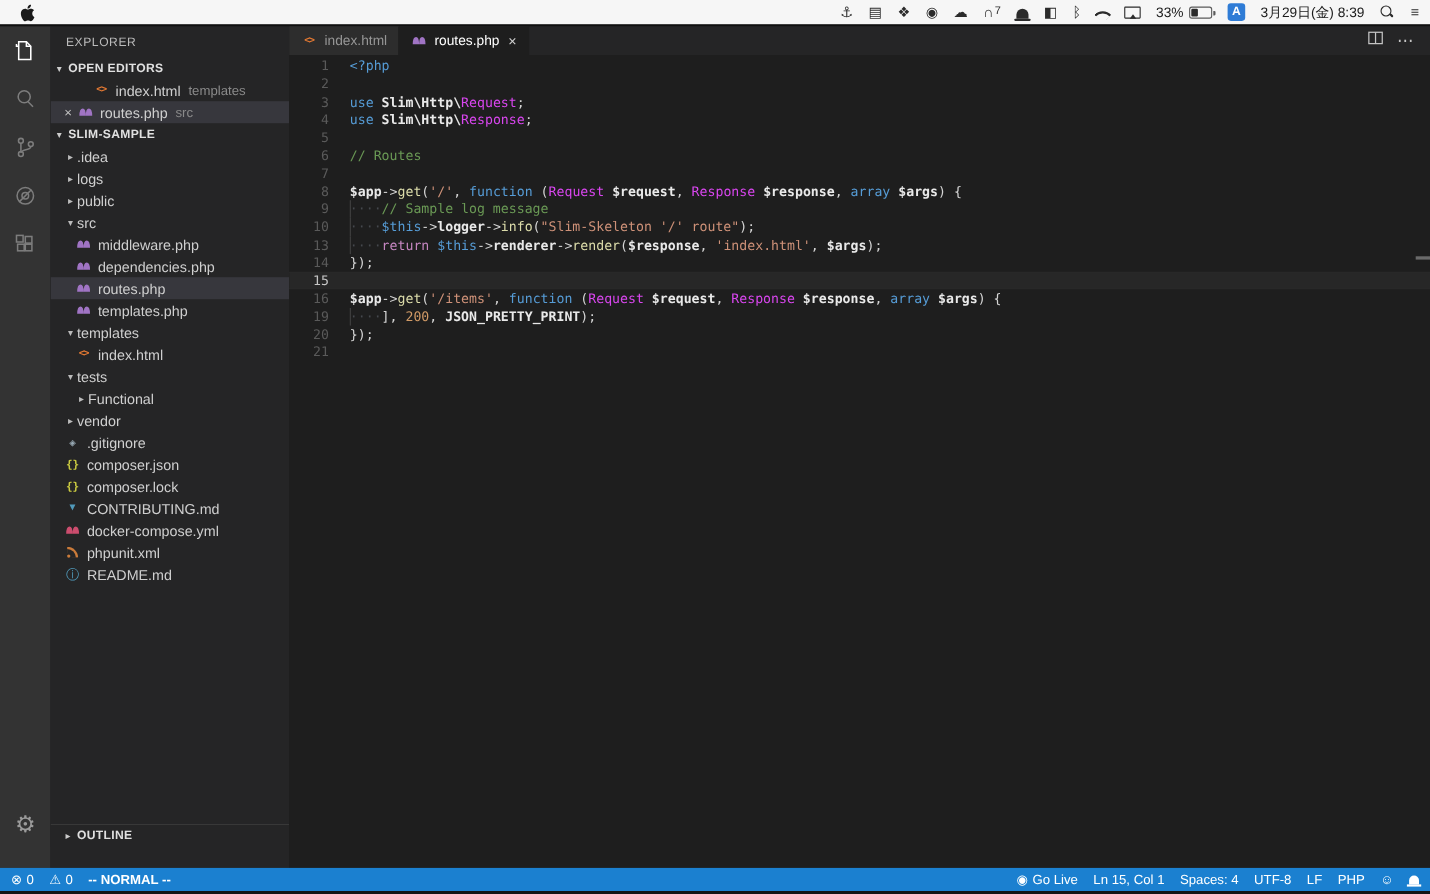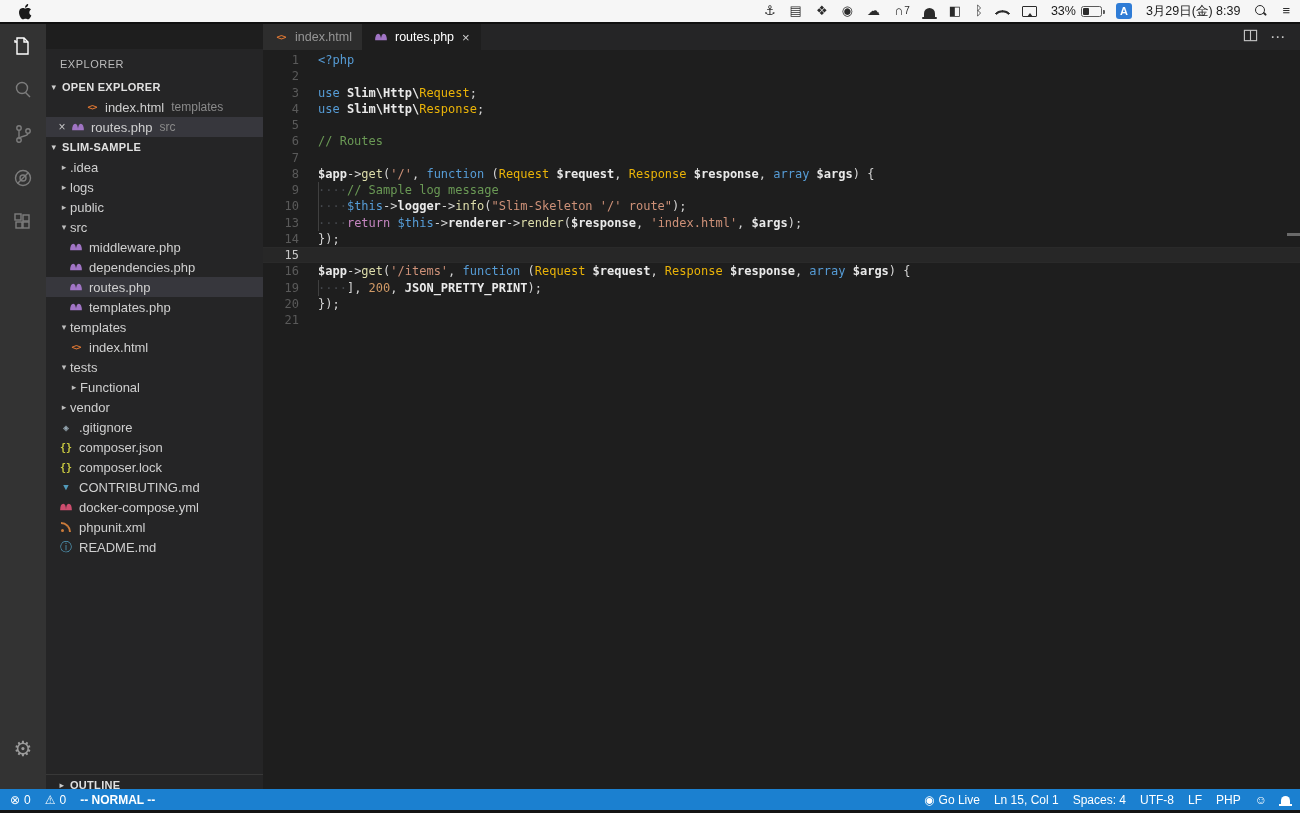--- a/index.html
+++ b/index.html
@@ -41,21 +41,21 @@
   
   .activitybar { position:absolute; top:24px; left:0; width:46px; height:765px; background:#333333; }
   .act-icon { width:46px; height:44px; display:flex; align-items:center; justify-content:center; }
   .act-icon svg { stroke:#7d7d7d; fill:none; stroke-width:1.4; }
   .act-icon.active svg { stroke:#ffffff; }
   .act-gear { position:absolute; bottom:28px; width:46px; text-align:center;
     font-size:21px; color:#9b9b9b; font-family:"DejaVu Sans",sans-serif; }
 
   
   .sidebar { position:absolute; top:24px; left:46px; width:217px; height:765px;
-    background:#252526; color:#cccccc; font-size:13px; overflow:hidden;margin-top:25px; }
+    background:#252526; color:#cccccc; font-size:13px; overflow:hidden; }
   .sb-title { height:28px; line-height:30px; padding-left:14px; font-size:11px;
     letter-spacing:0.5px; color:#bbbbbb; }
   .section-header { height:20px; display:flex; align-items:center; font-size:11px;
     font-weight:bold; color:#e0e0e0; letter-spacing:0.3px; }
   .section-header .twisty { width:16px; text-align:center; font-size:9px; color:#cccccc; }
   .oe-row, .tree-row { height:20px; display:flex; align-items:center; white-space:nowrap; cursor:default; }
   .oe-row.selected, .tree-row.selected { background:#37373d; }
   .row-label { color:#cfcfcf; }
   .row-detail { color:#8a8a8a; font-size:12px; margin-left:7px; }
   .oe-close { width:16px; text-align:center; color:#c5c5c5; font-size:12px; }
@@ -89,21 +89,21 @@
 
   .editor { position:relative; width:1037px; height:739px; padding-top:2px;
     font-family:"DejaVu Sans Mono","Liberation Mono",monospace; font-size:12px; }
   .line { position:relative; height:16.27px; line-height:16.27px; display:flex; }
   .line.cur { background:rgba(255,255,255,0.045); box-shadow:inset 0 1px 0 #2a2a2a, inset 0 -1px 0 #2a2a2a; }
   .ln { width:40px; flex:none; text-align:right; padding-right:4px; color:#5a5a5a; }
   .line.cur .ln { color:#c6c6c6; }
   .code { position:relative; margin-left:15px; white-space:pre; flex:1; }
   .guide { position:absolute; top:0; bottom:0; width:1px; background:#404040; }
   .tk-kw  { color:#569cd6; }
-  .tk-cls { color:#eab308; }
+  .tk-cls { color:#d946ef; }
   .tk-fn  { color:#dcdcaa; }
   .tk-str { color:#ce9178; }
   .tk-cmt { color:#6a9955; }
   .tk-ctl { color:#c586c0; }
   .tk-num { color:#d19a66; }
   .tk-var { color:#e9e9e9; font-weight:bold; }
   .tk-pln { color:#d4d4d4; }
   .tk-ws  { color:#45484d; }
   .ruler-marker { position:absolute; right:0; top:183px; width:13px; height:3px; background:#6a6a6a; }
 
@@ -210,21 +210,21 @@
         <rect x="5" y="5" width="6" height="6" transform="translate(-1,-1)"></rect>
       </svg>
   </div>
   <div class="act-gear">⚙</div>
 </div>
 
 <div class="sidebar">
   <div class="sb-title">EXPLORER</div>
   <div class="section-header">
     <span class="twisty">▾</span>
-    <span>OPEN EXPLORER</span>
+    <span>OPEN EDITORS</span>
   </div>
   <div id="open-editors">
       <div class="oe-row" style="padding-left: 22px;">
         <span class="oe-close"></span>
         <span class="ficon fi-html">&lt;&gt;</span>
         <span class="row-label">index.html</span>
         <span class="row-detail">templates</span>
       </div>
       <div class="oe-row selected" style="padding-left: 8px;">
         <span class="oe-close">×</span>

